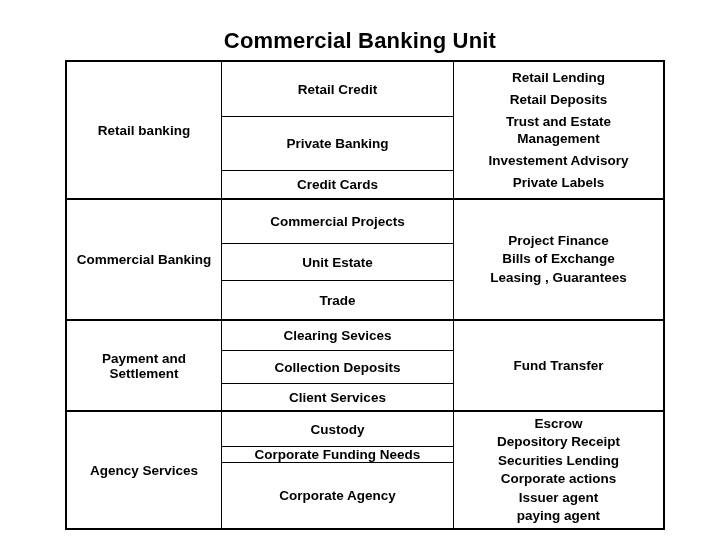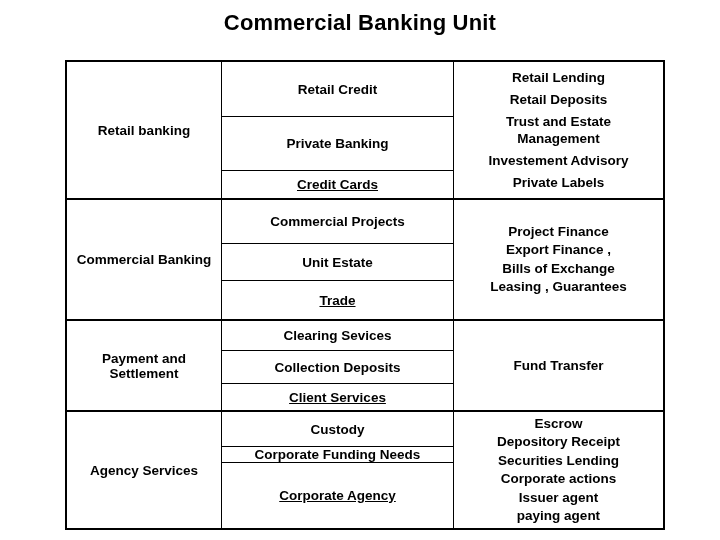--- a/index.html
+++ b/index.html
@@ -11,21 +11,21 @@
     height: 540px;
     background: #ffffff;
     font-family: "Liberation Sans", "DejaVu Sans", sans-serif;
     font-weight: bold;
     color: #000000;
     position: relative;
     overflow: hidden;
   }
   .page-title {
     position: absolute;
-    top: 10px;
+    top: 28px;
     left: 0;
     width: 720px;
     text-align: center;
     font-size: 22px;
     letter-spacing: 0.2px;
   }
   .banking-table {
     position: absolute;
     left: 65px;
     top: 60px;
@@ -76,21 +76,20 @@
     box-sizing: border-box;
     display: flex;
     align-items: center;
     justify-content: center;
     text-align: center;
     font-size: 13.5px;
   }
   .service-cell:last-child {
     border-bottom: none;
     flex: 1;
-    text-decoration: underline;
   }
   
   .band-1 .s0 { height: 55px; text-align: center; }
   .band-1 .s1 { height: 54px; }
   .band-2 .s0 { height: 44px; }
   .band-2 .s1 { height: 37px; }
   .band-3 .s0 { height: 30px; }
   .band-3 .s1 { height: 33px; }
   .band-4 .s0 { height: 35px; }
   .band-4 .s1 { height: 42px; }
@@ -155,21 +154,20 @@
       </div>
       <div class="service-cell s1">
         <span>Unit Estate</span>
       </div>
       <div class="service-cell s2">
         <span>Trade</span>
       </div>
     </div>
     <div class="details-cell">
       <div class="detail-line">Project Finance</div>
-      <div class="detail-line">Export Finance ,</div>
       <div class="detail-line">Bills of Exchange</div>
       <div class="detail-line">Leasing , Guarantees</div>
     </div>
   </div>
 
   <div class="band band-3">
     <div class="cat-cell">
       <span>Payment and Settlement</span>
     </div>
     <div class="mid-col">

